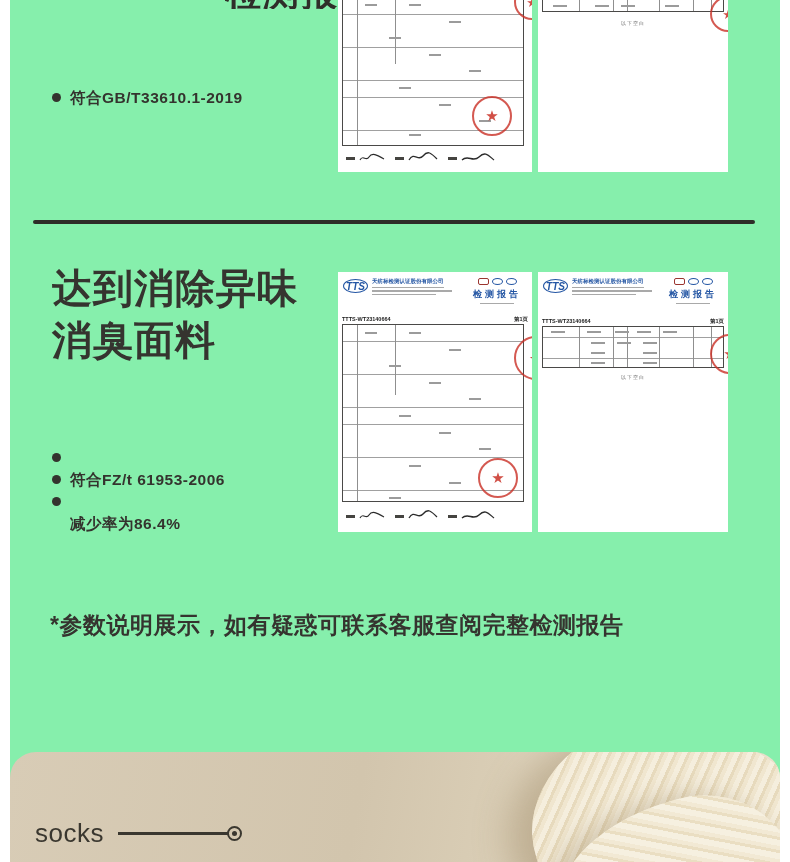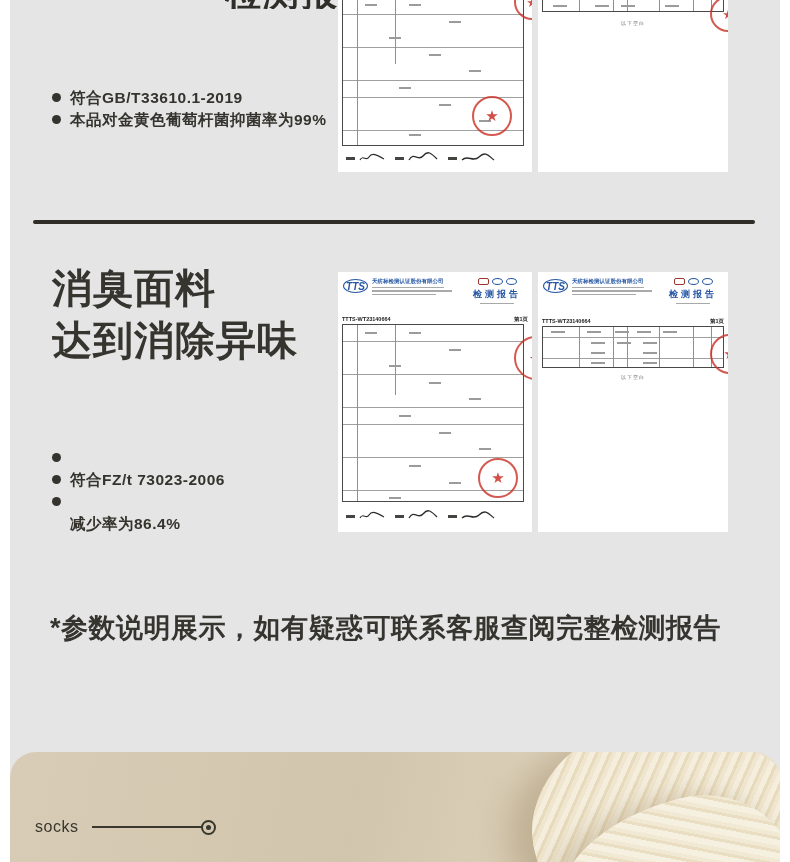--- a/index.html
+++ b/index.html
@@ -5,36 +5,36 @@
   * { margin:0; padding:0; box-sizing:border-box; }
   body { background:#ffffff; }
   #screen {
     position:relative; width:790px; height:862px; background:#ffffff;
     overflow:hidden; font-family:"Liberation Sans","DejaVu Sans",sans-serif;
     color:#34332e;
   }
   
   .panel {
     position:absolute; left:10px; top:0; width:770px; height:833px;
-    background:#e5e5e5; border-radius:0 0 26px 26px;
+    background:#86efac; border-radius:0 0 26px 26px;
   }
   .clip-head { position:absolute; left:215px; top:0; width:140px; height:9px; overflow:hidden; }
   .clip-head > div { font-size:36px; font-weight:bold; color:#2f2e29; margin-top:-31px; letter-spacing:2px; white-space:nowrap; }
 
   .bullets { position:absolute; }
   .bullet-row { display:flex; align-items:flex-start; height:22px; }
   .dot { width:9px; height:9px; border-radius:50%; background:#34332e; margin:5px 9px 0 0; flex:0 0 auto; }
   .bullet-text { font-size:15.5px; font-weight:bold; line-height:20px; letter-spacing:0.5px; white-space:nowrap; }
   .bullet-row.cont { padding-left:18px; }
 
   .divider { position:absolute; left:23px; top:220px; width:722px; height:4px; background:#2e2d28; border-radius:2px; }
 
   .sec-title { position:absolute; left:42px; top:262px; font-size:40px; font-weight:bold; color:#35342f; line-height:52px; letter-spacing:1px; }
 
-  .footnote { position:absolute; left:40px; top:610px; font-size:27px; font-weight:bold; color:#35342f; letter-spacing:0.5px; white-space:nowrap;text-align:right; }
+  .footnote { position:absolute; left:40px; top:610px; font-size:23px; font-weight:bold; color:#35342f; letter-spacing:0.5px; white-space:nowrap;text-align:right; }
 
   
   .report-page { position:absolute; background:#ffffff; overflow:hidden; }
   .rep-header { position:absolute; left:0; top:4px; width:100%; height:34px; }
   .rep-logo {
     position:absolute; left:5px; top:3px; width:25px; height:14px;
     border:1.3px solid #2456a4; border-radius:50%;
     font-size:10px; font-style:italic; font-weight:bold; color:#2456a4;
     display:flex; align-items:center; justify-content:center;
   }
@@ -80,44 +80,40 @@
     box-shadow:-22px 12px 34px rgba(140,115,75,0.38);
   }
   .fabric-front {
     right:-15px; top:50px; width:240px; height:150px;
     background:repeating-linear-gradient(25deg,#f6f0e0 0 6px,#eadec2 6px 9px,#f2e9d4 9px 13px);
     border-radius:60% 40% 55% 45% / 55% 60% 40% 45%;
     transform:rotate(-14deg);
     box-shadow:-14px -6px 22px rgba(140,115,75,0.30);
   }
   .socks-row { position:absolute; left:25px; top:66px; display:flex; align-items:center; }
-  .socks-label { font-size:16px; color:#3a372f; letter-spacing:0.5px; }
+  .socks-label { font-size:26px; color:#3a372f; letter-spacing:0.5px; }
   .callout-line { width:110px; height:2.5px; background:#3a372f; margin:0 0 0 14px; }
   .target-icon { width:15px; height:15px; border:2.5px solid #3a372f; border-radius:50%; margin-left:-1px; position:relative; }
   .target-icon::after { content:""; position:absolute; left:50%; top:50%; width:5px; height:5px; margin:-2.5px 0 0 -2.5px; border-radius:50%; background:#3a372f; }
 </style>
 </head>
 <body>
 
 <div id="screen">
 
   <div class="panel">
 
     <div class="clip-head">
       <div>检测报告</div>
     </div>
 
     <div class="bullets" style="left:42px; top:88px;">
       <div class="bullet-row">
         <span class="dot"></span>
         <span class="bullet-text">符合GB/T33610.1-2019</span>
-      </div>
-      <div class="bullet-row">
-        <span class="dot"></span>
-        <span class="bullet-text">本品对金黄色葡萄杆菌抑菌率为99%</span>
       </div>
     </div>
 
     <div class="report-page" style="left:328px; top:0; width:194px; height:172px;">
       <div class="rep-table" style="left:4px; top:-2px; width:182px; height:148px; border-top:none;">
         <div class="vl" style="left:14px;"></div>
         <div class="vl" style="left:52px; bottom:55%;"></div>
         <i class="tk" style="left:22px; top:6px; width:12px; box-shadow:44px 0 #9b9b9b, 84px 17px #9b9b9b, 24px 33px #9b9b9b, 64px 50px #9b9b9b, 104px 66px #9b9b9b, 34px 83px #9b9b9b, 74px 100px #9b9b9b, 114px 116px #9b9b9b, 44px 130px #9b9b9b"></i>
       </div>
       <div class="stamp d36" style="left:176px; top:-16px;"></div>
@@ -154,31 +150,31 @@
           <div class="vl" style="left:168px;"></div>
         <i class="tk" style="left:10px; top:5px; width:14px; box-shadow:42px 0 #9b9b9b, 68px 0 #9b9b9b, 112px 0 #9b9b9b"></i>
       </div>
       <div class="endlabel" style="top:20px;">以下空白</div>
       <div class="stamp d36" style="left:172px; top:-4px;"></div>
     </div>
 
     <div class="divider"></div>
 
     <div class="sec-title">
+      <div>达到消除异味</div>
       <div>消臭面料</div>
-      <div>达到消除异味</div>
     </div>
 
     <div class="bullets" style="left:42px; top:448px;">
       <div class="bullet-row">
         <span class="dot"></span>
       </div>
       <div class="bullet-row">
         <span class="dot"></span>
-        <span class="bullet-text">符合FZ/t 73023-2006</span>
+        <span class="bullet-text">符合FZ/t 61953-2006</span>
       </div>
       <div class="bullet-row">
         <span class="dot"></span>
       </div>
       <div class="bullet-row cont">
         <span class="bullet-text">减少率为86.4%</span>
       </div>
     </div>
 
     <div class="report-page" style="left:328px; top:272px; width:194px; height:260px;">

